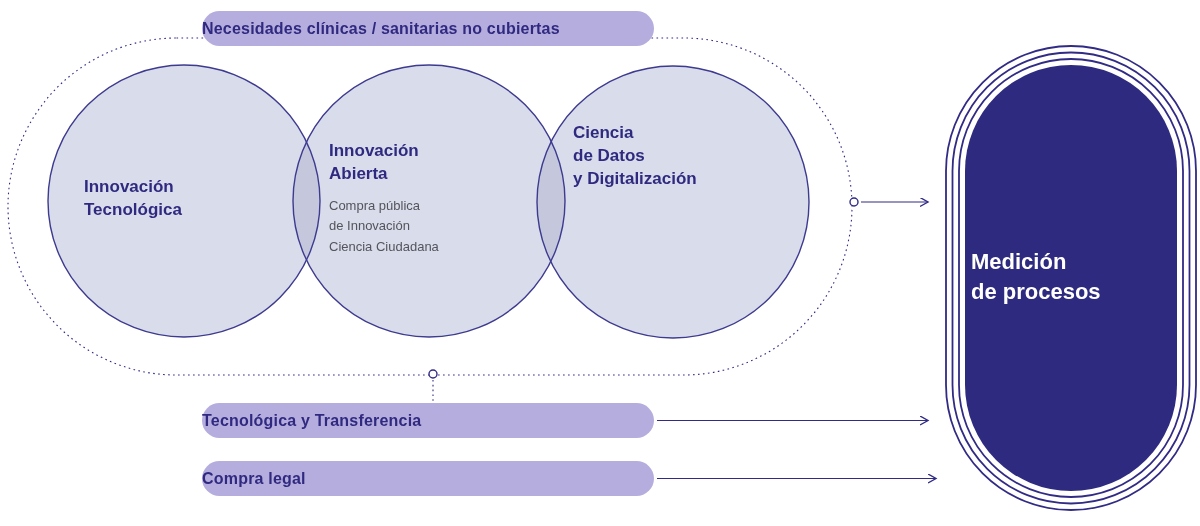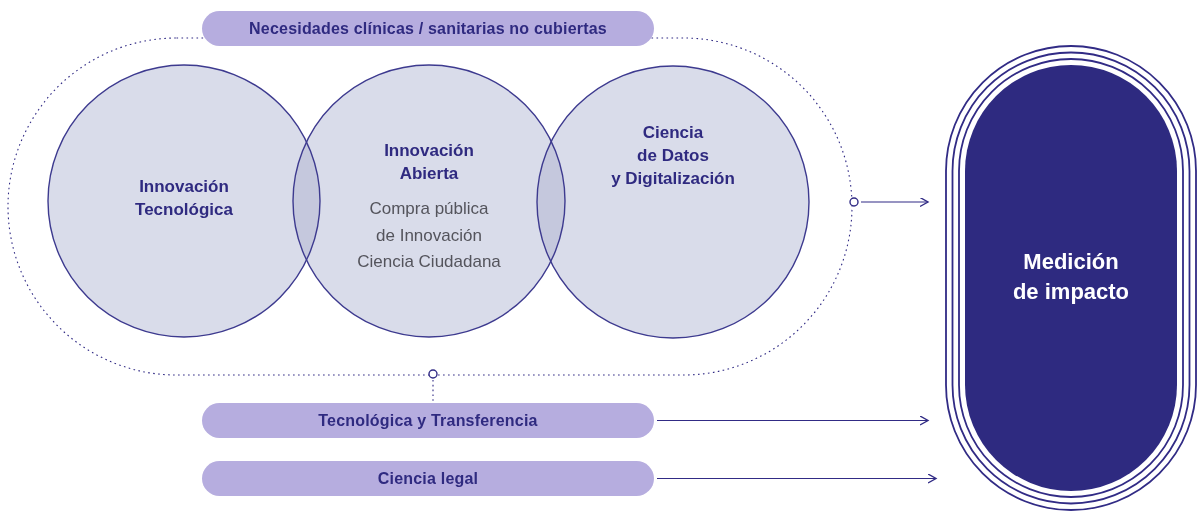--- a/index.html
+++ b/index.html
@@ -5,44 +5,44 @@
   html, body { margin: 0; padding: 0; background: #ffffff; }
   .canvas {
     position: relative;
     width: 1200px;
     height: 526px;
     background: #ffffff;
     font-family: "Liberation Sans", sans-serif;
     overflow: hidden;
   }
   .layer { position: absolute; left: 0; top: 0; }
-  .txt { position: absolute; text-align: center; }
+  .txt { position: absolute; text-align: left; }
   .pre { white-space: pre-line; }
 
   .circle-title {
     color: #2f2a80;
     font-size: 17px;
     font-weight: 700;
     line-height: 1.34;
   }
   .circle-sub {
     color: #54545c;
-    font-size: 17px;
+    font-size: 13px;
     font-weight: 400;
     line-height: 1.56;
   }
   .pill {
     position: absolute;
     width: 452px;
     height: 35px;
     background: #b6addf;
     border-radius: 18px;
     display: flex;
     align-items: center;
-    justify-content: center;
+    justify-content: flex-start;
     color: #2f2a80;
     font-size: 16px;
     font-weight: 700;
     letter-spacing: 0.2px;
   }
   .impact-label {
     color: #ffffff;
     font-size: 22px;
     font-weight: 700;
     line-height: 1.38;
@@ -112,19 +112,19 @@
 Ciencia Ciudadana</div>
 
   <div class="txt circle-title pre" style="left:573px; top:122px; width:200px;">Ciencia
 de Datos
 y Digitalización</div>
 
   <div class="pill" style="left:202px; top:403px;">
     <span>Tecnológica y Transferencia</span>
   </div>
   <div class="pill" style="left:202px; top:461px;">
-    <span>Ciencia legal</span>
+    <span>Compra legal</span>
   </div>
 
   <div class="txt impact-label pre" style="left:971px; top:247px; width:200px;">Medición
-de impacto</div>
+de procesos</div>
 
 </div>
 
 </body></html>

